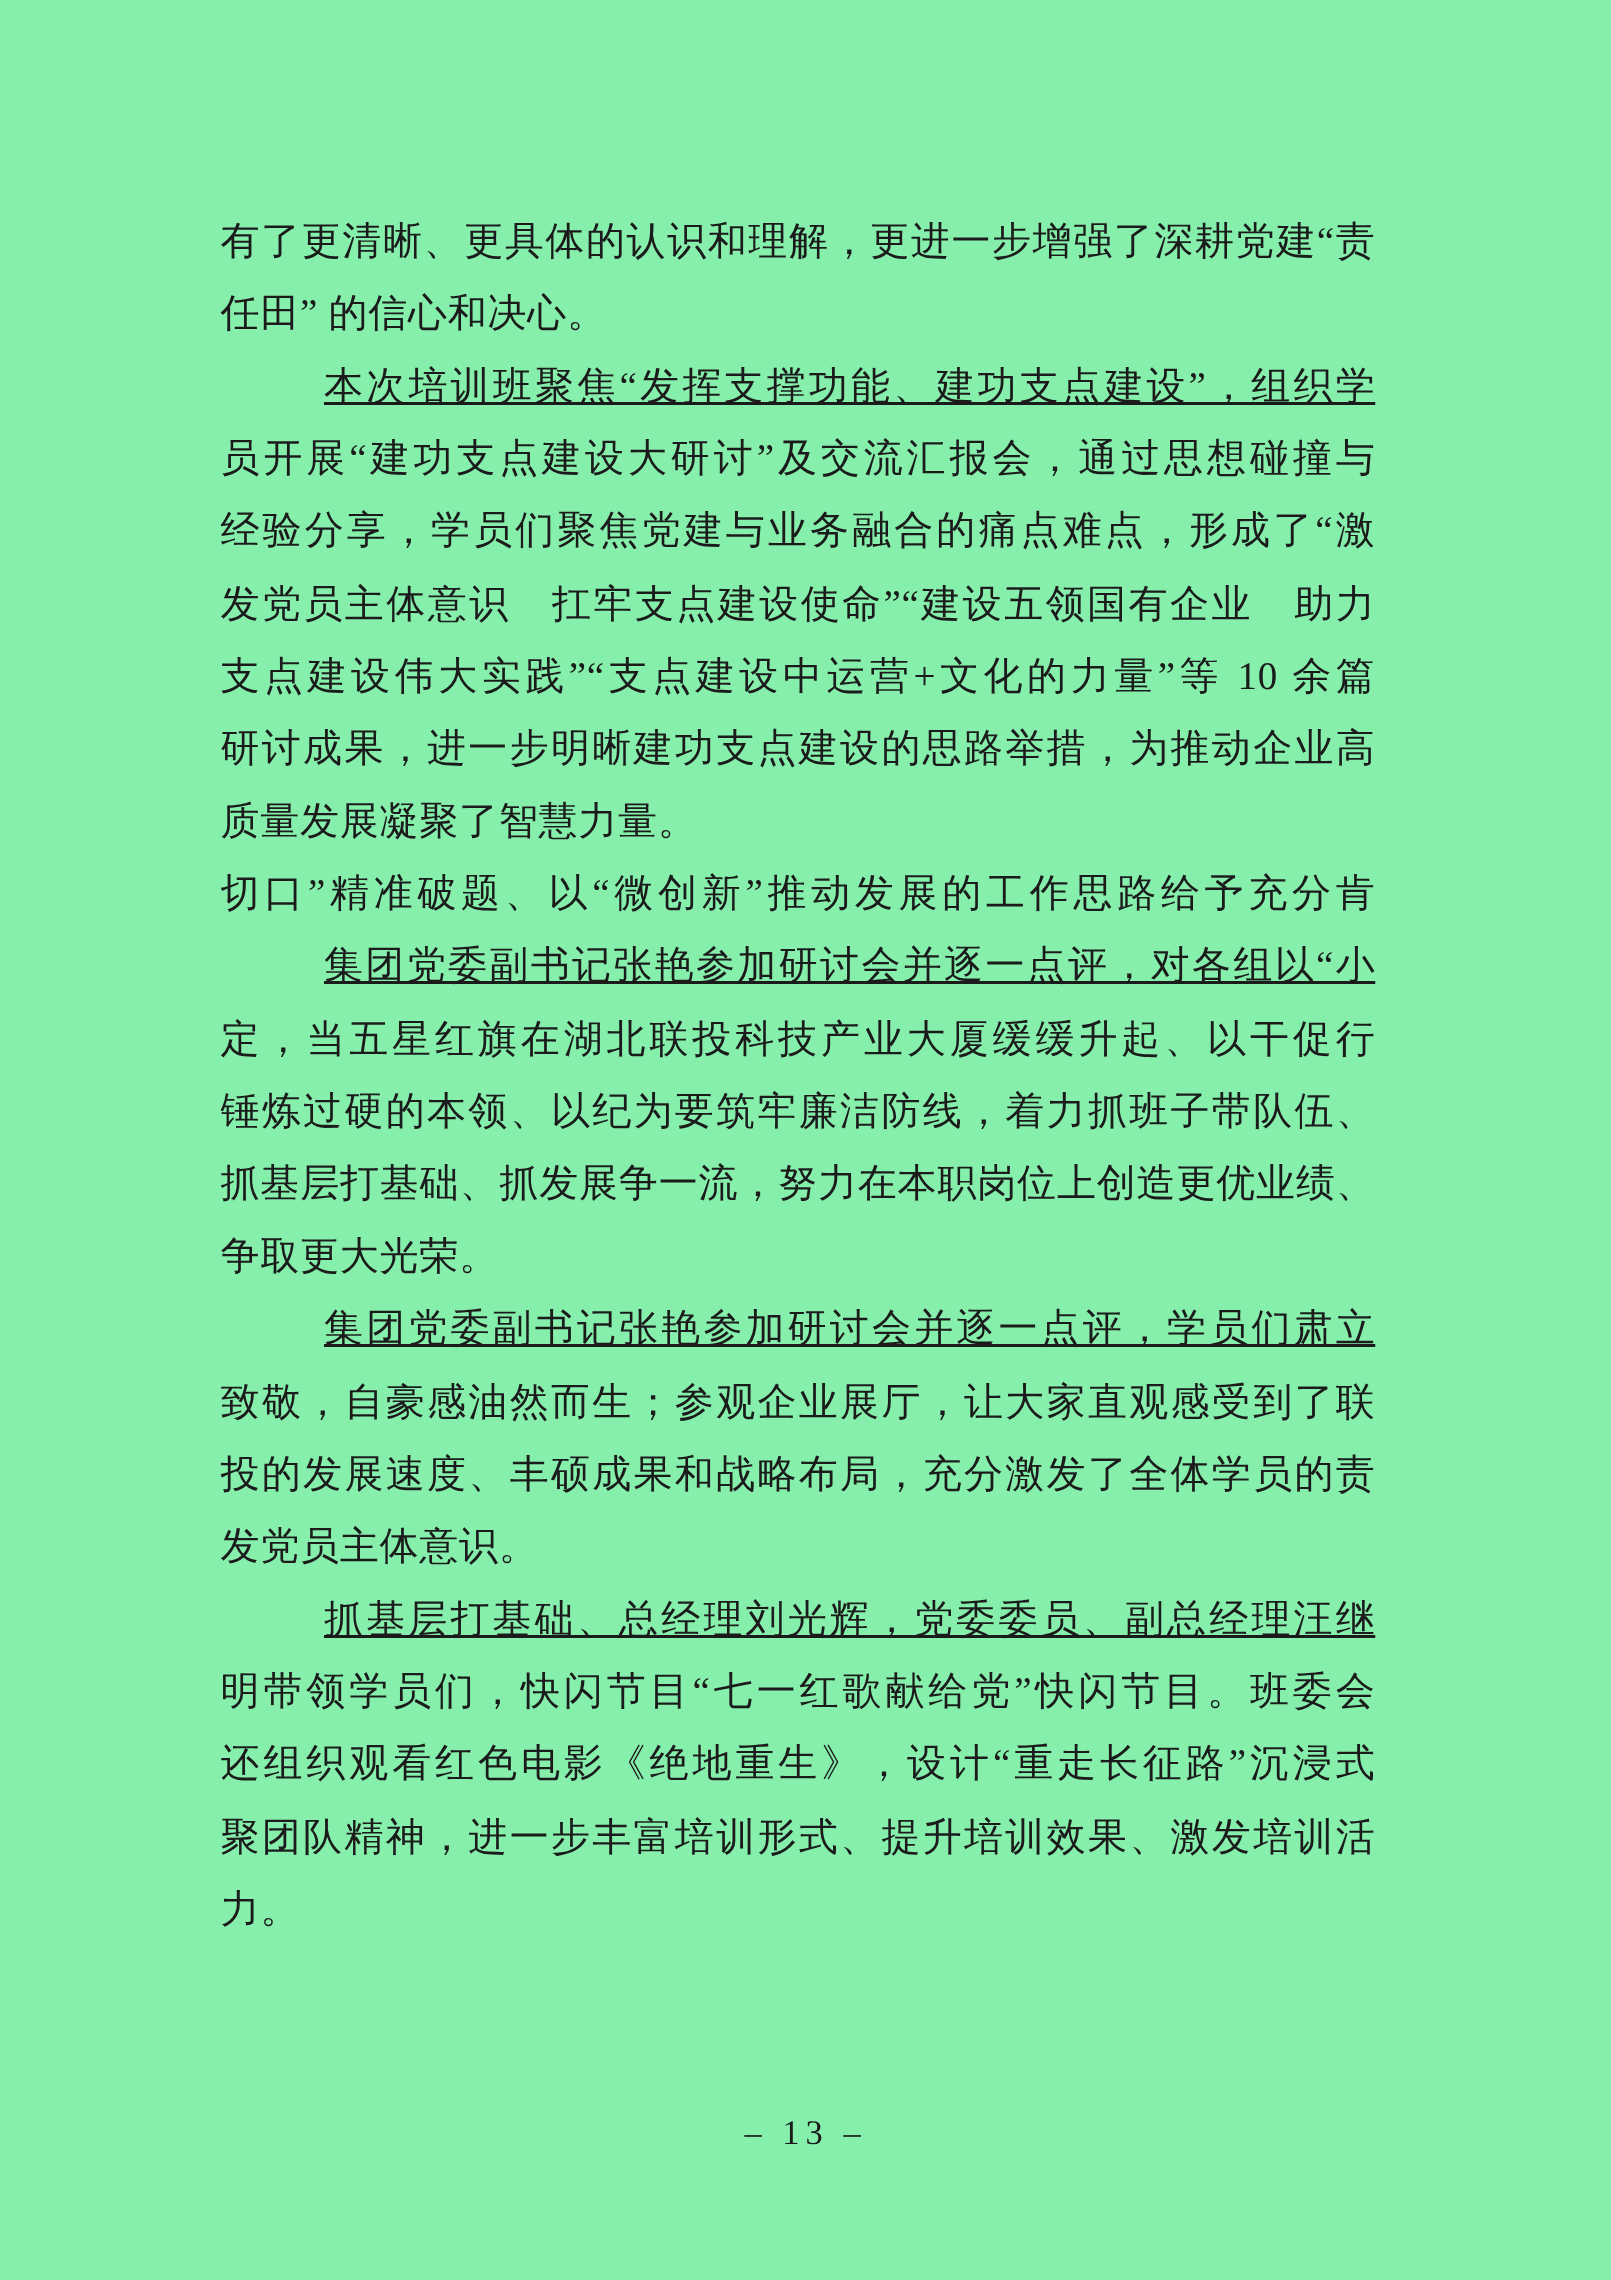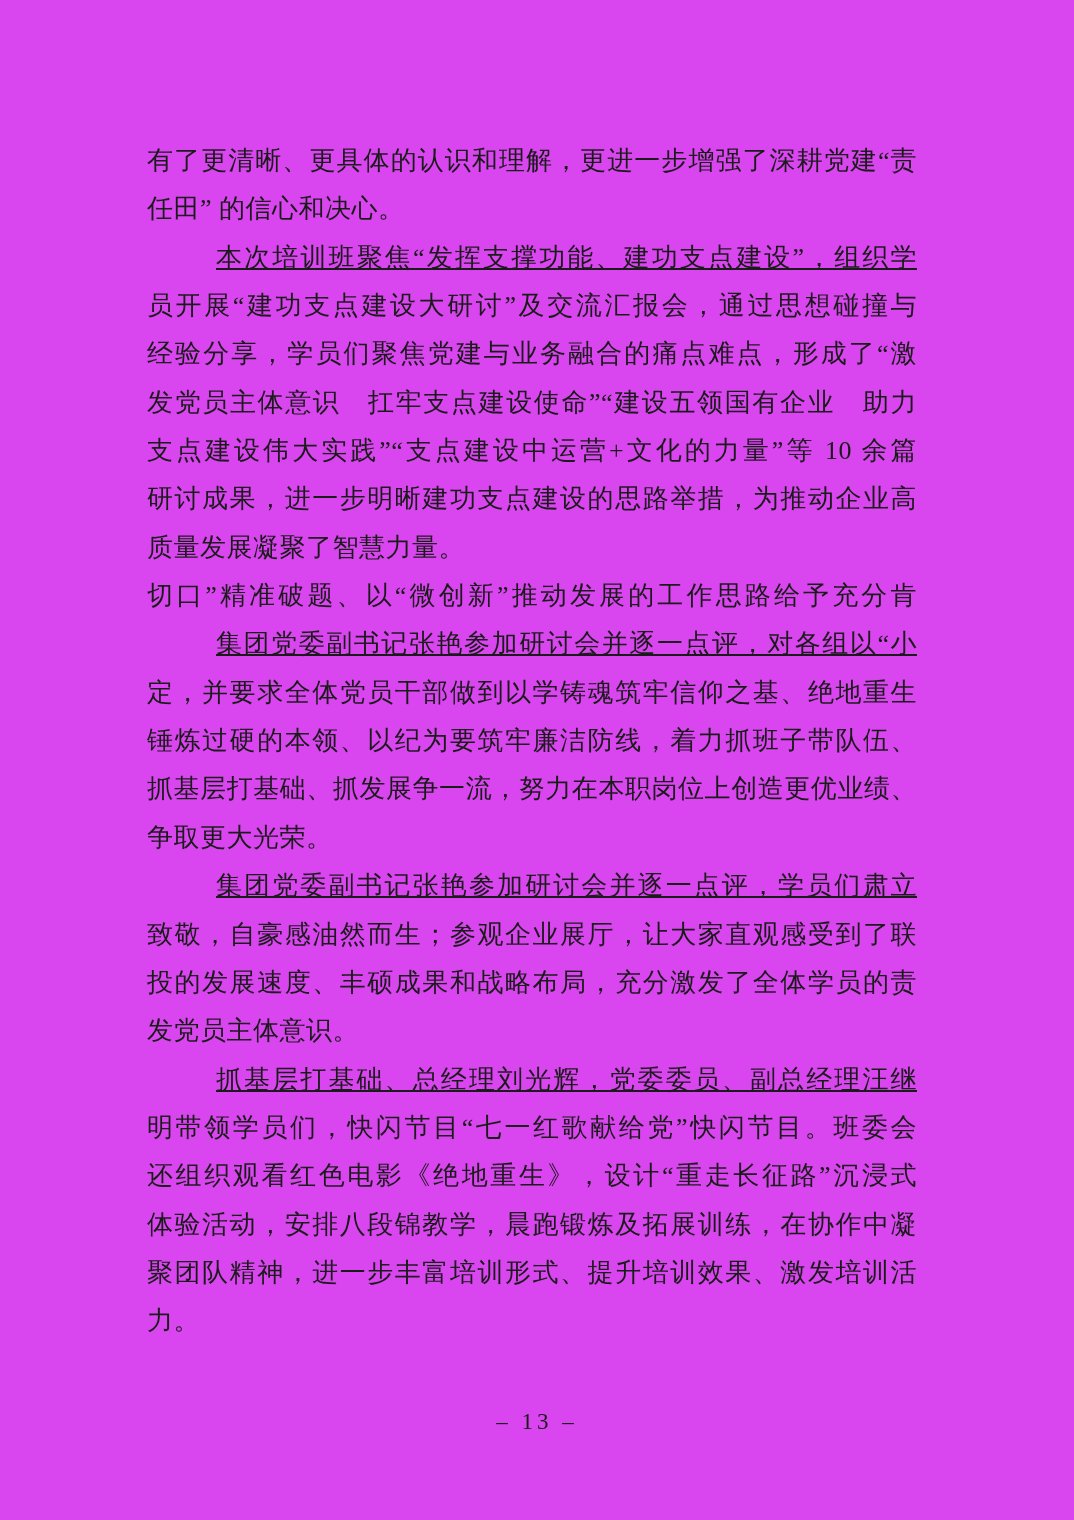--- a/index.html
+++ b/index.html
@@ -4,21 +4,21 @@
 <style>
   html, body {
     margin: 0;
     padding: 0;
     background: #ffffff;
   }
   .page {
     position: relative;
     width: 1074px;
     height: 1520px;
-    background: #d946ef;
+    background: #86efac;
     overflow: hidden;
     font-family: "Liberation Serif", "DejaVu Serif", serif;
     color: #1b1b1b;
   }
   .content {
     position: absolute;
     left: 147px;
     top: 137px;
     width: 770px;
   }
@@ -77,38 +77,37 @@
       <div class="line">经验分享，学员们聚焦党建与业务融合的痛点难点，形成了“激</div>
       <div class="line">发党员主体意识　扛牢支点建设使命”“建设五领国有企业　助力</div>
       <div class="line">支点建设伟大实践”“支点建设中运营+文化的力量”等 10 余篇</div>
       <div class="line">研讨成果，进一步明晰建功支点建设的思路举措，为推动企业高</div>
       <div class="line end">质量发展凝聚了智慧力量。</div>
     </section>
 
     <section class="para">
       <div class="line">切口”精准破题、以“微创新”推动发展的工作思路给予充分肯</div>
       <div class="line indent">集团党委副书记张艳参加研讨会并逐一点评，对各组以“小</div>
-      <div class="line">定，并要求全体党员干部做到以学铸魂筑牢信仰之基、绝地重生</div>
+      <div class="line">定，当五星红旗在湖北联投科技产业大厦缓缓升起、以干促行</div>
       <div class="line">锤炼过硬的本领、以纪为要筑牢廉洁防线，着力抓班子带队伍、</div>
       <div class="line">抓基层打基础、抓发展争一流，努力在本职岗位上创造更优业绩、</div>
       <div class="line end">争取更大光荣。</div>
     </section>
 
     <section class="para">
       <div class="line indent">集团党委副书记张艳参加研讨会并逐一点评，学员们肃立</div>
       <div class="line">致敬，自豪感油然而生；参观企业展厅，让大家直观感受到了联</div>
       <div class="line">投的发展速度、丰硕成果和战略布局，充分激发了全体学员的责</div>
       <div class="line end">发党员主体意识。</div>
     </section>
 
     <section class="para">
       <div class="line indent">抓基层打基础、总经理刘光辉，党委委员、副总经理汪继</div>
       <div class="line">明带领学员们，快闪节目“七一红歌献给党”快闪节目。班委会</div>
       <div class="line">还组织观看红色电影《绝地重生》，设计“重走长征路”沉浸式</div>
-      <div class="line">体验活动，安排八段锦教学，晨跑锻炼及拓展训练，在协作中凝</div>
       <div class="line">聚团队精神，进一步丰富培训形式、提升培训效果、激发培训活</div>
       <div class="line end">力。</div>
     </section>
 
   </main>
 
   <footer class="page-number">– 13 –</footer>
 </div>
 
 </body></html>

